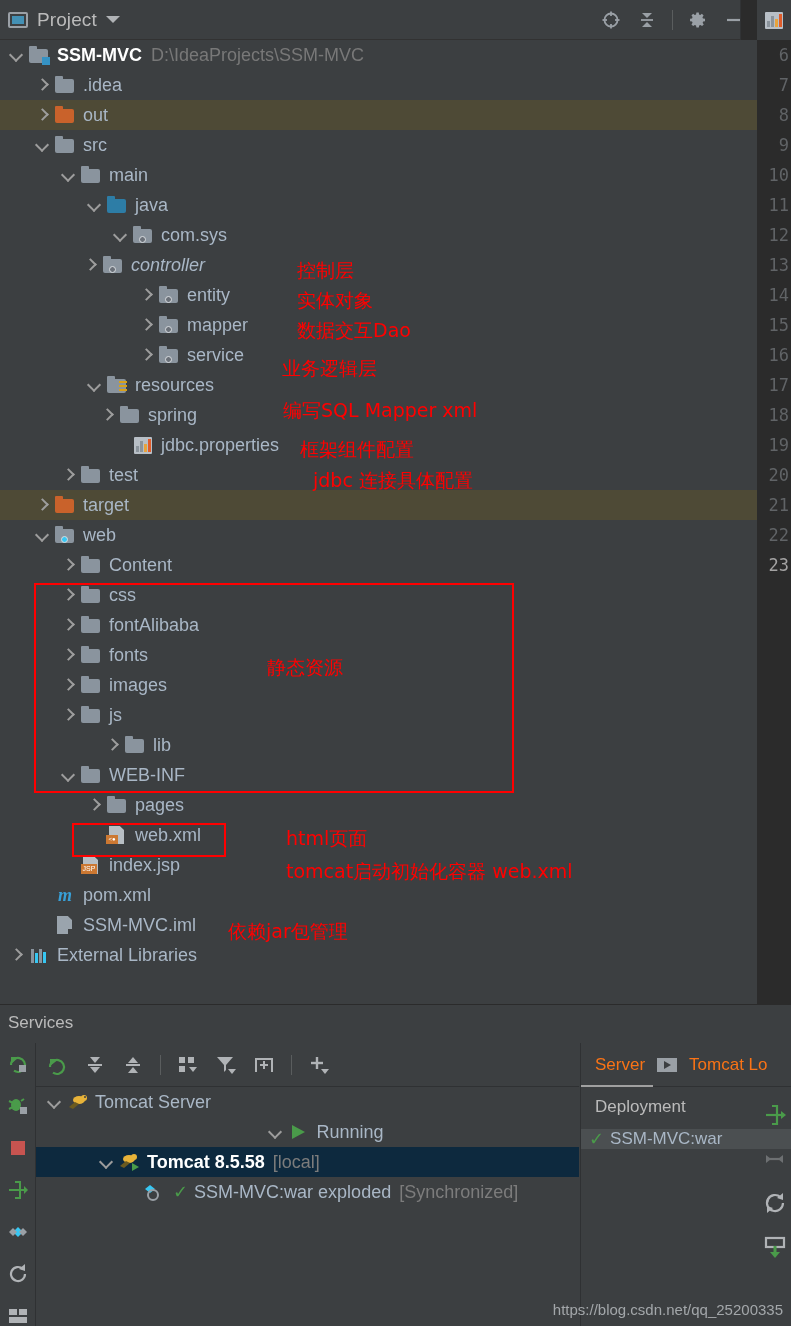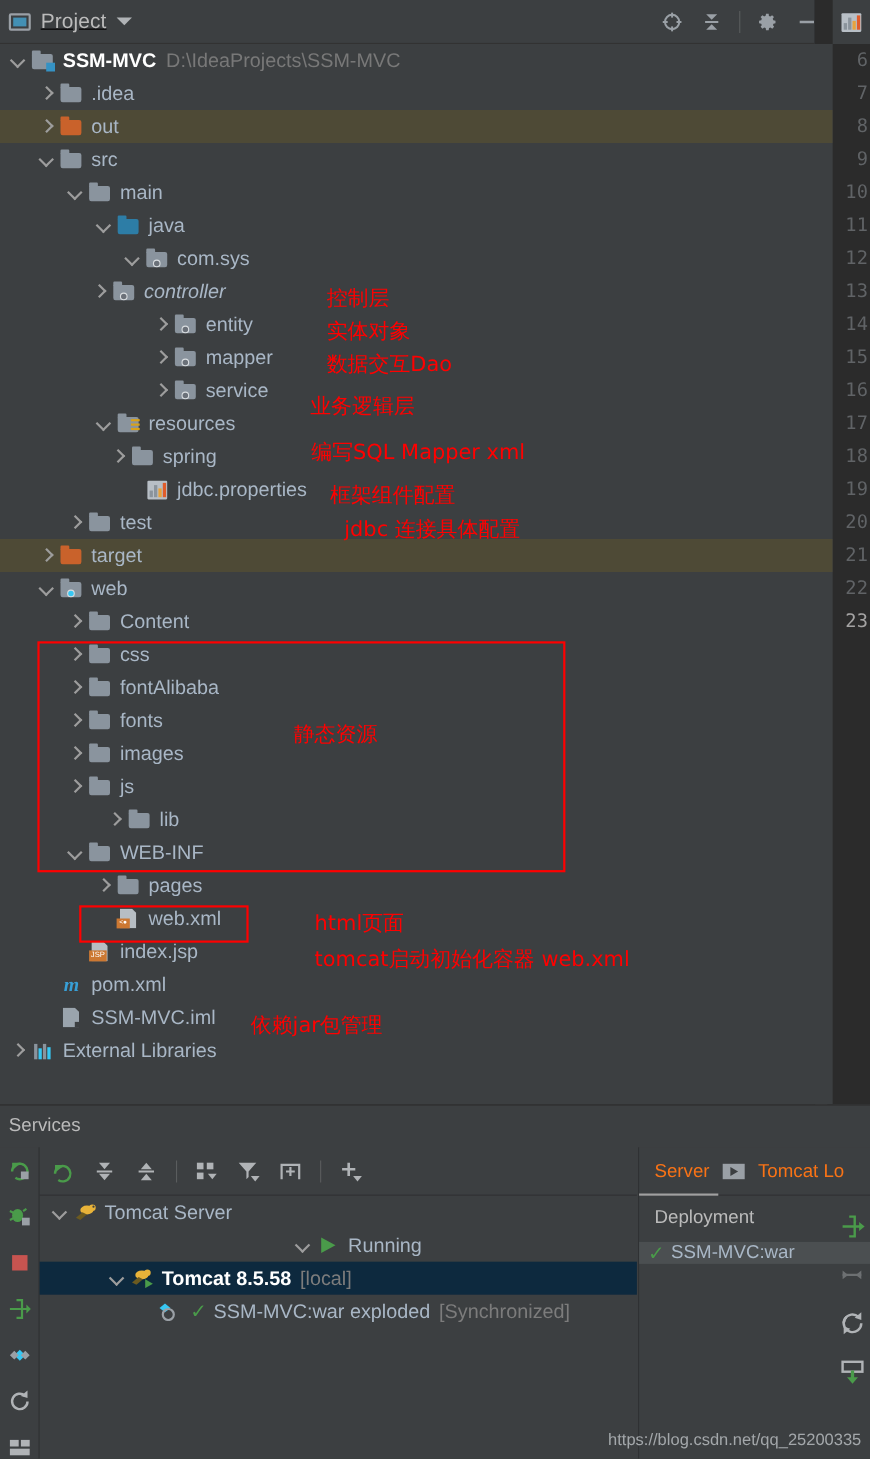--- a/index.html
+++ b/index.html
@@ -9,21 +9,20 @@
     font-family: "Liberation Sans", "DejaVu Sans", sans-serif;
     overflow: hidden;
   }
   #app { position: relative; width: 791px; height: 1326px; background: #3c3f41; }
 
   
   .toolbar {
     position: absolute; left: 0; top: 0; width: 757px; height: 40px;
     background: #3c3f41; display: flex; align-items: center;
     border-bottom: 1px solid #323232;
-    text-decoration: underline;
   }
   .tb-left { display: flex; align-items: center; padding-left: 8px; gap: 9px; }
   .proj-title { color: #bbbbbb; font-size: 19px; letter-spacing: 0.1px; }
   .tb-right { margin-left: auto; display: flex; align-items: center; gap: 14px; padding-right: 12px; }
   .tb-ico { width: 22px; height: 22px; display: flex; align-items: center; justify-content: center; }
   .sep-v { width: 1px; height: 20px; background: #5a5d5e; }
 
   
   .win-icon { width: 20px; height: 16px; border: 2px solid #9aa0a6; border-radius: 2px;
               display:flex; align-items:center; justify-content:center; background:#3c3f41; }
@@ -421,21 +420,21 @@
         </span>
         <span class="label">images</span>
       </div>
       <div class="row" style="padding-left: 60px;">
         <span class="arrow r"></span>
         <span class="ic">
           <span class="folder"></span>
         </span>
         <span class="label">js</span>
       </div>
-      <div class="row" style="padding-left: 96px;">
+      <div class="row" style="padding-left: 68px; margin-left: 36px;">
         <span class="arrow r"></span>
         <span class="ic">
           <span class="folder"></span>
         </span>
         <span class="label">lib</span>
       </div>
       <div class="row" style="padding-left: 60px;">
         <span class="arrow d"></span>
         <span class="ic">
           <span class="folder"></span>

